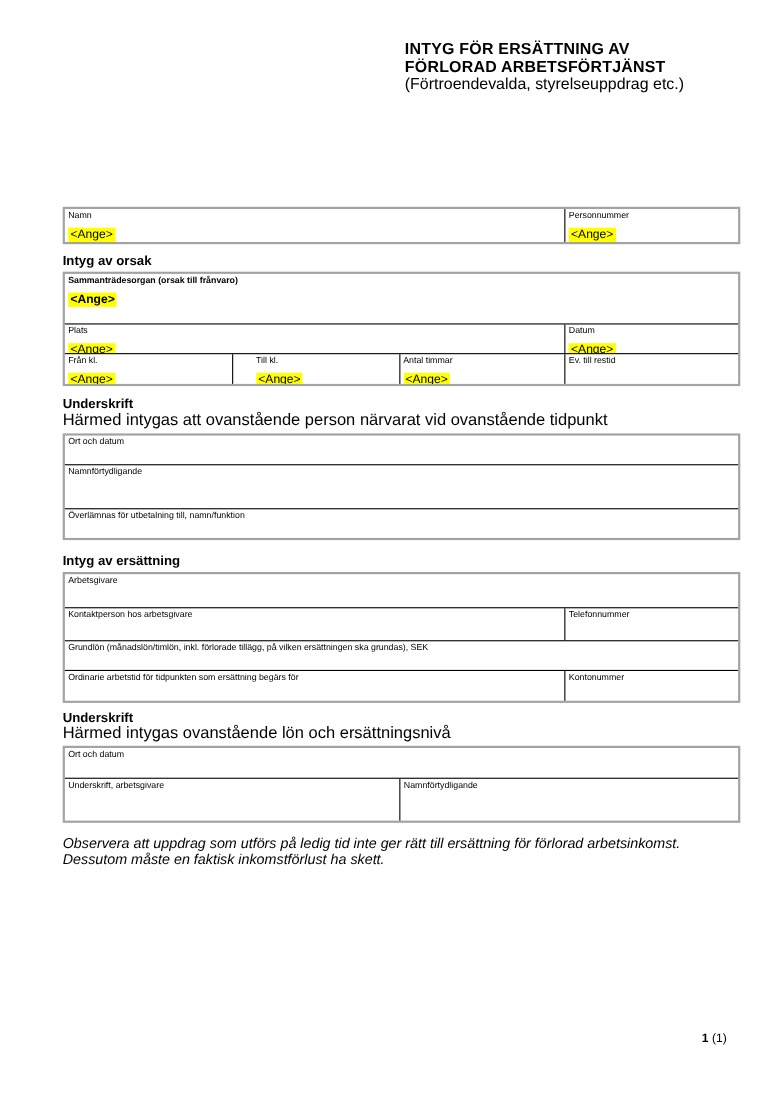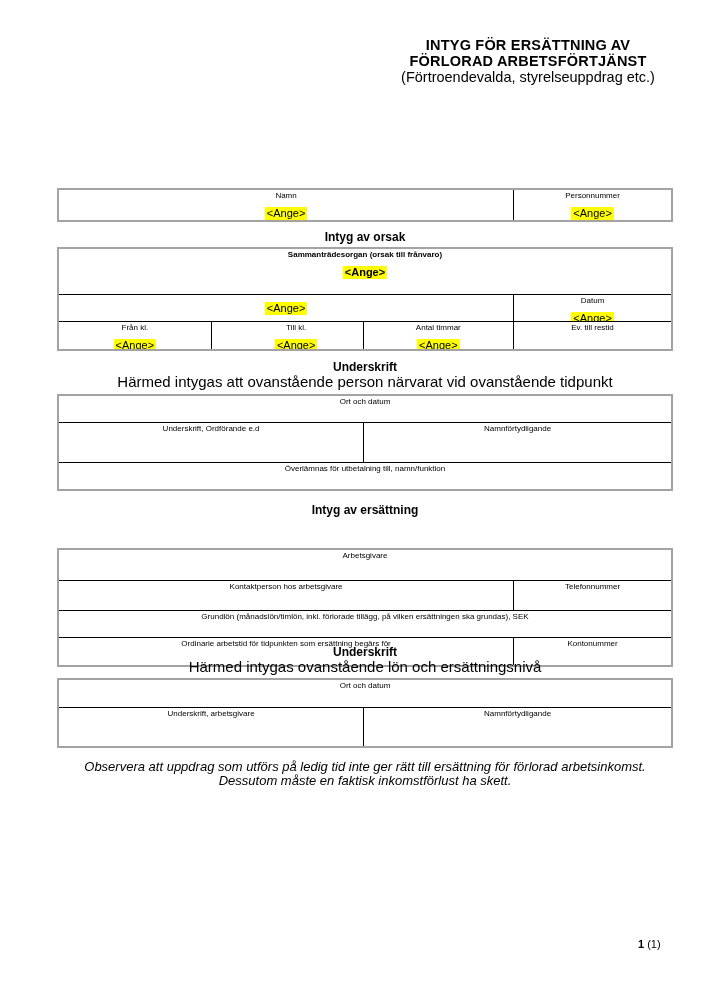--- a/index.html
+++ b/index.html
@@ -4,21 +4,21 @@
 <style>
   html,body { margin:0; padding:0; background:#fff; }
   .page {
     position:relative;
     width:707px; height:1000px;
     background:#ffffff;
     font-family:"Liberation Sans", sans-serif;
     color:#000;
     overflow:hidden;
   }
-  .abs { position:absolute;text-align:center; }
+  .abs { position:absolute; }
   .content { left:57px; width:616px; }
 
   
   .title-block { left:368px; top:38px; width:320px; }
   .title-line { font-size:14.5px; line-height:15.5px; font-weight:bold; letter-spacing:0.2px; }
   .title-sub  { font-size:14.5px; line-height:16px; font-weight:normal; }
 
   
   .sec-heading { font-size:12px; font-weight:bold; line-height:14px; }
   .sec-subtitle { font-size:15px; font-weight:normal; line-height:14px; }
@@ -88,20 +88,21 @@
 
   <div class="abs content ftable" style="top:247px;">
     <div class="frow h45">
       <div class="fcell w-full">
         <div class="flabel">Sammanträdesorgan (orsak till frånvaro)</div>
         <div class="fvalue"><span class="ange">&lt;Ange&gt;</span></div>
       </div>
     </div>
     <div class="frow h27">
       <div class="fcell w-main">
+        <div class="flabel">Plats</div>
         <div class="fvalue"><span class="ange">&lt;Ange&gt;</span></div>
       </div>
       <div class="fcell w-side">
         <div class="flabel">Datum</div>
         <div class="fvalue"><span class="ange">&lt;Ange&gt;</span></div>
       </div>
     </div>
     <div class="frow h28">
       <div class="fcell w-q1">
         <div class="flabel">Från kl.</div>
@@ -124,37 +125,34 @@
   <div class="abs content sec-heading" style="top:360px;">Underskrift</div>
   <div class="abs content sec-subtitle" style="top:375px;">Härmed intygas att ovanstående person närvarat vid ovanstående tidpunkt</div>
 
   <div class="abs content ftable" style="top:394px;">
     <div class="frow h26">
       <div class="fcell w-full">
         <div class="flabel">Ort och datum</div>
       </div>
     </div>
     <div class="frow h40">
-      <div class="fcell w-half-l">
-        <div class="flabel">Underskrift, Ordförande e.d</div>
-      </div>
       <div class="fcell w-half-r">
         <div class="flabel">Namnförtydligande</div>
       </div>
     </div>
     <div class="frow h27">
       <div class="fcell w-full">
         <div class="flabel">Överlämnas för utbetalning till, namn/funktion</div>
       </div>
     </div>
   </div>
 
   <div class="abs content sec-heading" style="top:503px;">Intyg av ersättning</div>
 
-  <div class="abs content ftable" style="top:548px;">
+  <div class="abs content ftable" style="top:520px;">
     <div class="frow h30">
       <div class="fcell w-full">
         <div class="flabel">Arbetsgivare</div>
       </div>
     </div>
     <div class="frow h30">
       <div class="fcell w-main">
         <div class="flabel">Kontaktperson hos arbetsgivare</div>
       </div>
       <div class="fcell w-side">

